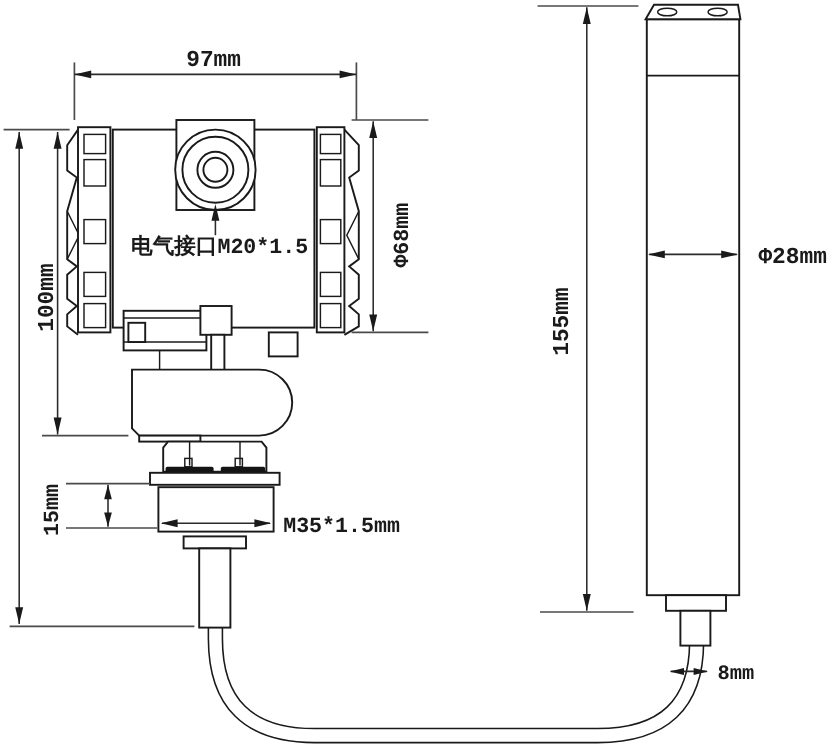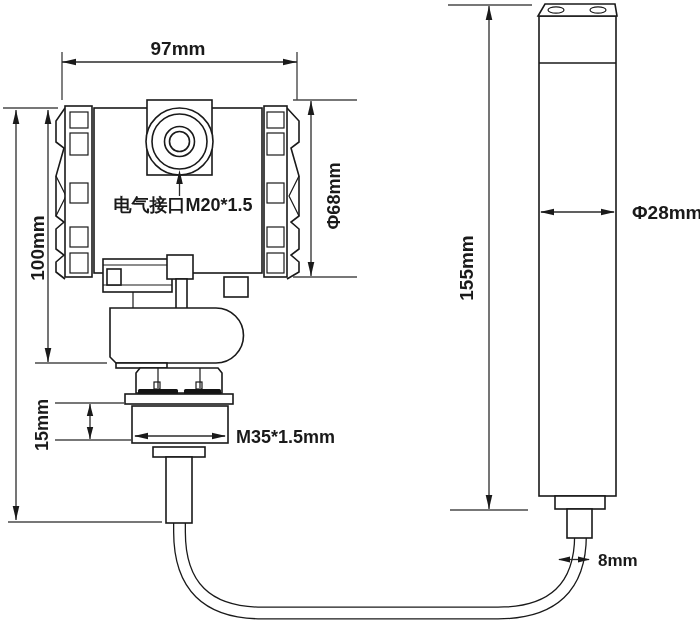--- a/index.html
+++ b/index.html
@@ -1,17 +1,17 @@
 <!DOCTYPE html>
 <html><head>
 <meta charset="utf-8">
 <style>
   html,body{margin:0;padding:0;background:#ffffff;}
   .stage{position:relative;width:700px;height:629px;background:#ffffff;overflow:hidden;
-         font-family:Liberation Sans, sans-serif;}
+         font-family:Liberation Mono, monospace;}
   svg{display:block;}
   .part{fill:none;stroke:#1a1a1a;stroke-width:1.6;stroke-linejoin:miter;}
   .partf{fill:#ffffff;stroke:#1a1a1a;stroke-width:1.6;stroke-linejoin:miter;}
   .thin{fill:none;stroke:#1a1a1a;stroke-width:1.2;}
   .dim{fill:none;stroke:#2b2b2b;stroke-width:1.3;}
   .ext{fill:none;stroke:#4a4a4a;stroke-width:1.4;}
   .ah{fill:#1a1a1a;stroke:none;}
   .blackbar{fill:#141414;stroke:none;}
   .cable-outer{fill:none;stroke:#1a1a1a;stroke-width:13;}
   .cable-inner{fill:none;stroke:#ffffff;stroke-width:10.4;}

